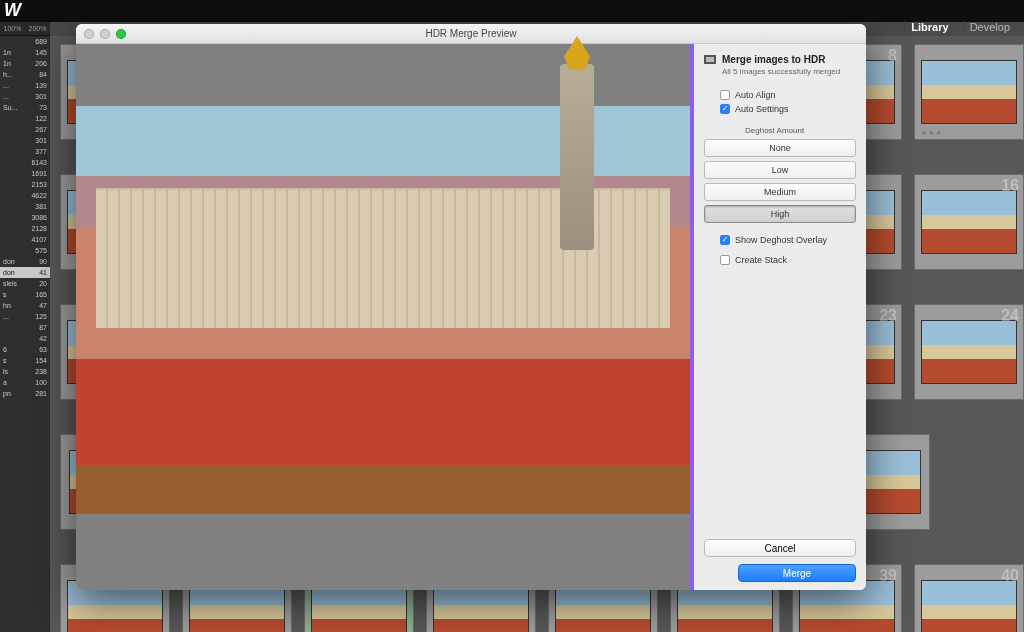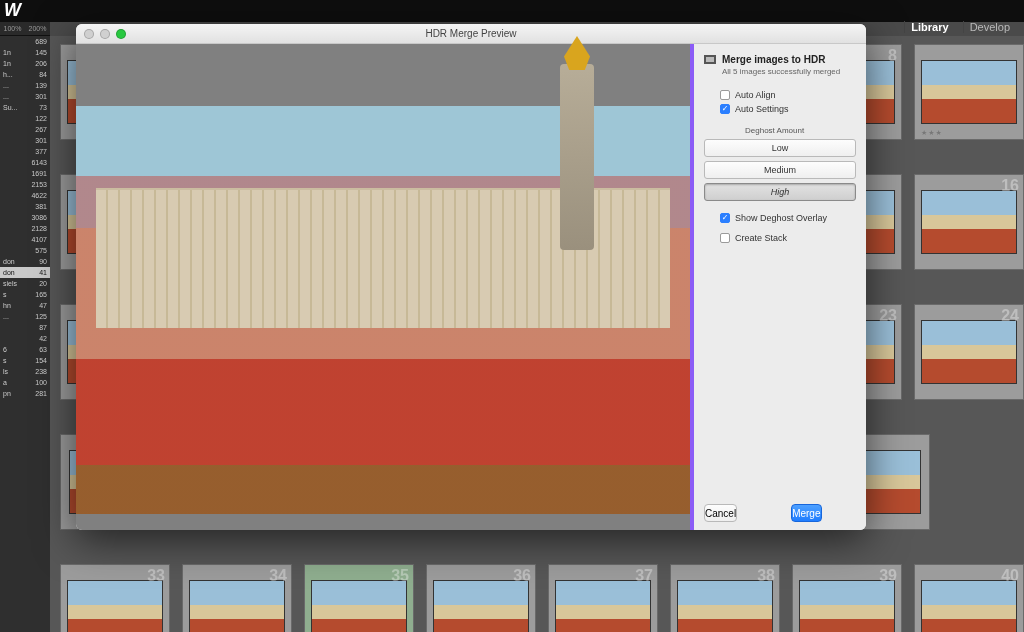--- a/index.html
+++ b/index.html
@@ -16,21 +16,21 @@
   .left-panel .row { display: flex; justify-content: space-between; padding: 0 3px; line-height: 11px; }
   .left-panel .row.sel { background: #c9c9c9; color: #111; }
   .grid { position: absolute; top: 36px; left: 50px; right: 0; bottom: 0; background: #575757; overflow: hidden; }
   .strip { position: absolute; left: 10px; right: 0; display: flex; gap: 12px; }
   .thumb { width: 114px; height: 96px; background: #9c9c9c; border: 1px solid #6a6a6a; position: relative; display: flex; align-items: center; justify-content: center; }
   .thumb .num { position: absolute; top: 2px; right: 4px; font-size: 16px; color: rgba(255,255,255,0.35); font-weight: 700; }
   .thumb .inner { width: 96px; height: 64px; background: linear-gradient(#9abfd8 0 38%, #d8c79a 38% 62%, #b54b2e 62% 100%); border: 1px solid #333; }
   .thumb .stars { position:absolute; bottom:2px; left:6px; font-size:7px; color:#777; letter-spacing:1px; }
 
   
-  .modal { position: absolute; left: 76px; top: 24px; width: 790px; height: 506px; background: #e8e8e8; border-radius: 6px; box-shadow: 0 10px 40px rgba(0,0,0,0.6); overflow: hidden; }
+  .modal { position: absolute; left: 76px; top: 24px; width: 790px; height: 566px; background: #e8e8e8; border-radius: 6px; box-shadow: 0 10px 40px rgba(0,0,0,0.6); overflow: hidden; }
   .modal-titlebar { height: 20px; background: linear-gradient(#f5f5f5,#e1e1e1); border-bottom: 1px solid #c8c8c8; display: flex; align-items: center; position: relative; }
   .traffic { display: flex; gap: 6px; padding-left: 8px; }
   .tl { width: 10px; height: 10px; border-radius: 50%; border: 0.5px solid rgba(0,0,0,0.2); } .tl.grn { background: #28c840; }
   .tl.dim { background: #d0d0d0; }
   .modal-title { position: absolute; left: 0; right: 0; text-align: center; font-size: 10px; color: #444; font-weight: 500; }
 
   .modal-body { display: flex; height: calc(100% - 20px); }
   .preview-pane { flex: 1; background: #808080; position: relative; }
   .preview-img {
     position: absolute; left: 0; right: 0; top: 62px; height: 408px;
@@ -56,23 +56,23 @@
   .hdr-icon::after { content: ""; position: absolute; left: 2px; top: 2px; width: 8px; height: 5px; background: #bbb; }
   .hdr-sub { font-size: 8px; color: #666; padding-left: 18px; margin-top: 2px; margin-bottom: 12px; }
 
   .chk-row { display: flex; align-items: center; gap: 5px; padding: 2px 16px; font-size: 9px; cursor: pointer; }
   .chk { width: 10px; height: 10px; border: 1px solid #9a9a9a; border-radius: 2px; background: #fff; display: inline-flex; align-items: center; justify-content: center; font-size: 8px; color: #fff; }
   .chk.checked { background: #2b7fff; border-color: #2b7fff; }
   .chk.checked::after { content: "✓"; line-height: 8px; }
 
   .section-label { font-size: 8px; color: #555; margin: 10px 0 4px; padding-left: 41px; }
   .seg-btn { display: block; width: 100%; height: 18px; background: linear-gradient(#fdfdfd,#efefef); border: 1px solid #b9b9b9; border-radius: 3px; font-size: 9px; color: #333; margin-bottom: 4px; cursor: pointer; }
-  .seg-btn.active { background: linear-gradient(#e2e2e2,#cfcfcf); border-color: #8a8a8a; box-shadow: inset 0 1px 2px rgba(0,0,0,0.25); font-style: italic; }
-
-  .footer-btns { margin-top: auto; display: flex; flex-direction: row; gap: 20px; }
+  .seg-btn.active { background: linear-gradient(#e2e2e2,#cfcfcf); border-color: #8a8a8a; box-shadow: inset 0 1px 2px rgba(0,0,0,0.25); }
+
+  .footer-btns { margin-top: auto; display: flex; flex-direction: column; gap: 7px; }
   .btn { height: 18px; border-radius: 4px; font-size: 10px; border: 1px solid #b9b9b9; background: linear-gradient(#fdfdfd,#efefef); cursor: pointer; }
   .btn.primary { background: linear-gradient(#4da0ff,#1f7dff); border-color: #1766db; color: #fff; font-weight: 500; margin-left: 34px; }
 </style>
 </head>
 <body>
 
 <div class="app">
   <div class="topbar">W</div>
   <div class="topnav">
     <span class="active">Library</span>
@@ -392,20 +392,21 @@
       <label class="chk-row">
         <span class="chk"></span>
         <span>Auto Align</span>
       </label>
       <label class="chk-row">
         <span class="chk checked"></span>
         <span>Auto Settings</span>
       </label>
 
       <div class="section-label">Deghost Amount</div>
+      <button class="seg-btn">None</button>
       <button class="seg-btn">Low</button>
       <button class="seg-btn">Medium</button>
       <button class="seg-btn active">High</button>
 
       <label class="chk-row" style="margin-top:6px">
         <span class="chk checked"></span>
         <span>Show Deghost Overlay</span>
       </label>
       <label class="chk-row" style="margin-top:6px">
         <span class="chk"></span>

